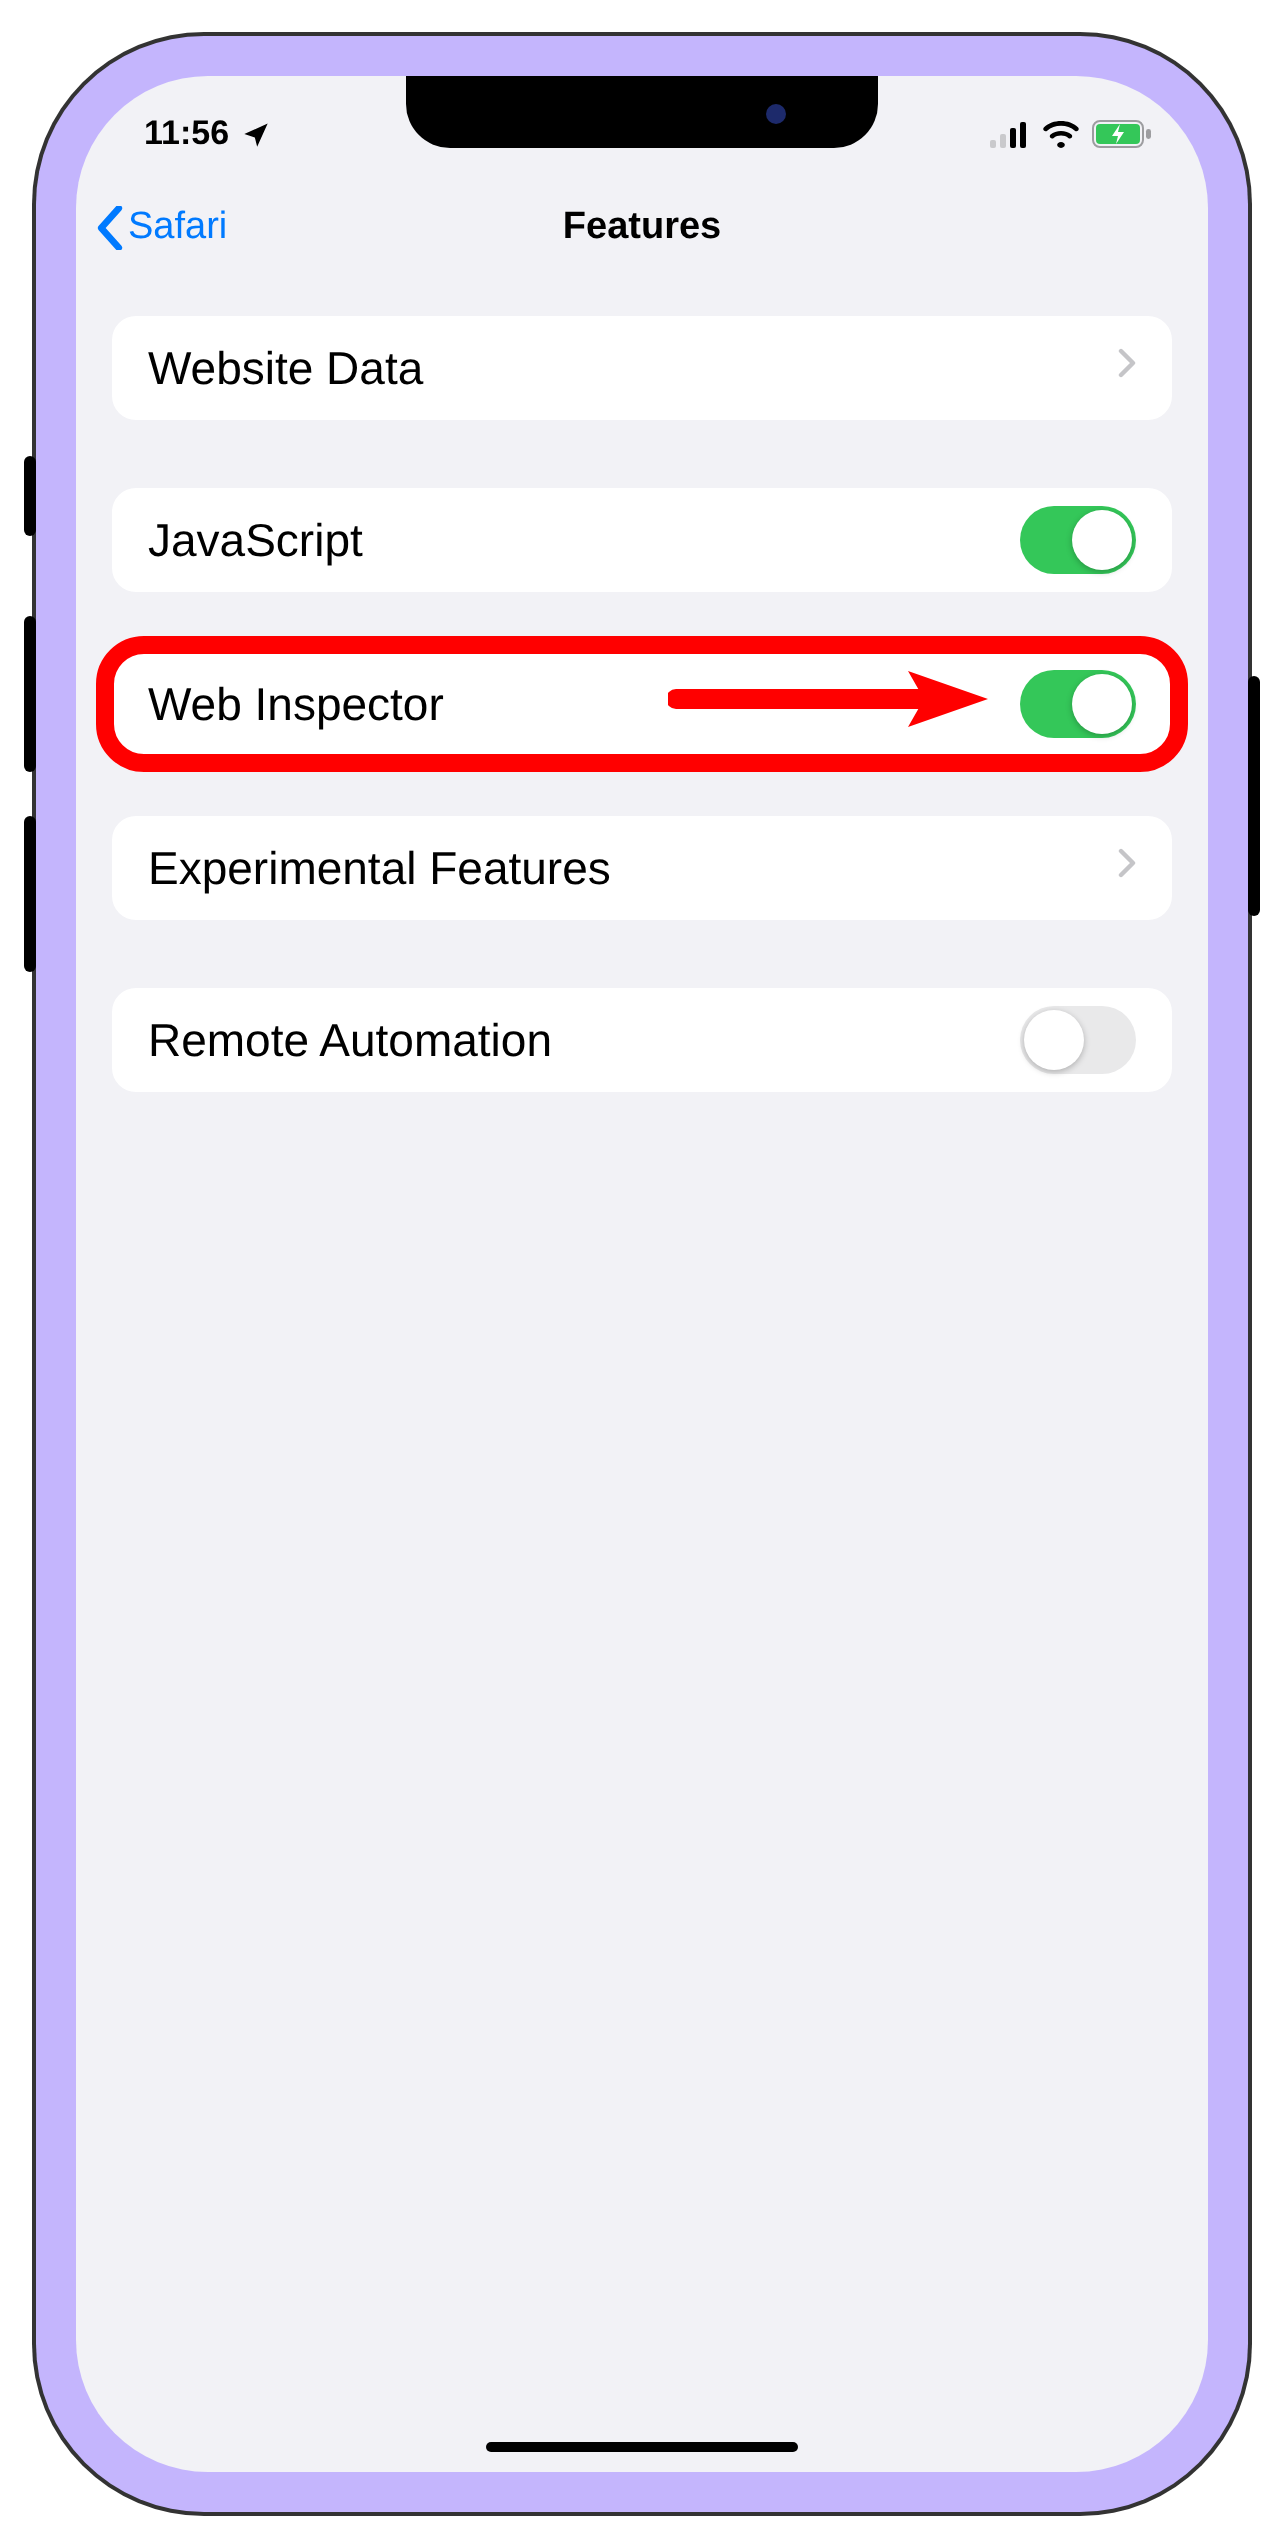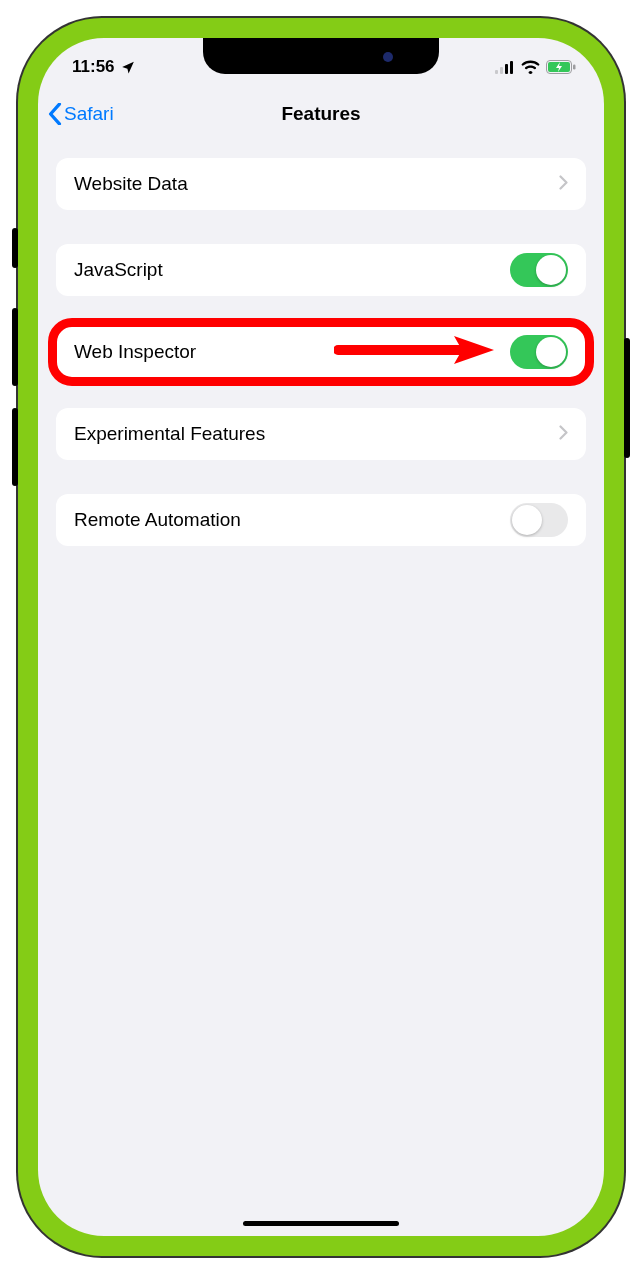--- a/index.html
+++ b/index.html
@@ -15,21 +15,21 @@
       height: 1274px;
       display: flex;
       align-items: center;
       justify-content: center;
     }
     
     .device {
       width: 606px;
       height: 1238px;
       border-radius: 84px;
-      background: #84cc16;
+      background: #c4b5fd;
       padding: 20px;
       position: relative;
       box-shadow: 0 0 0 2px #333;
     }
     .device-inner {
       width: 100%;
       height: 100%;
       border-radius: 66px;
       background: #f2f2f6;
       overflow: hidden;
@@ -116,21 +116,21 @@
     .row {
       background: #fff;
       border-radius: 12px;
       height: 52px;
       display: flex;
       align-items: center;
       justify-content: space-between;
       padding: 0 18px;
     }
     .row .label {
-      font-size: 19px;
+      font-size: 23px;
       color: #000;
       letter-spacing: 0;
     }
     .chevron {
       color: #c5c5c8;
     }
     .footer-text {
       font-size: 14.5px;
       line-height: 1.35;
       color: #8a8a8e;

